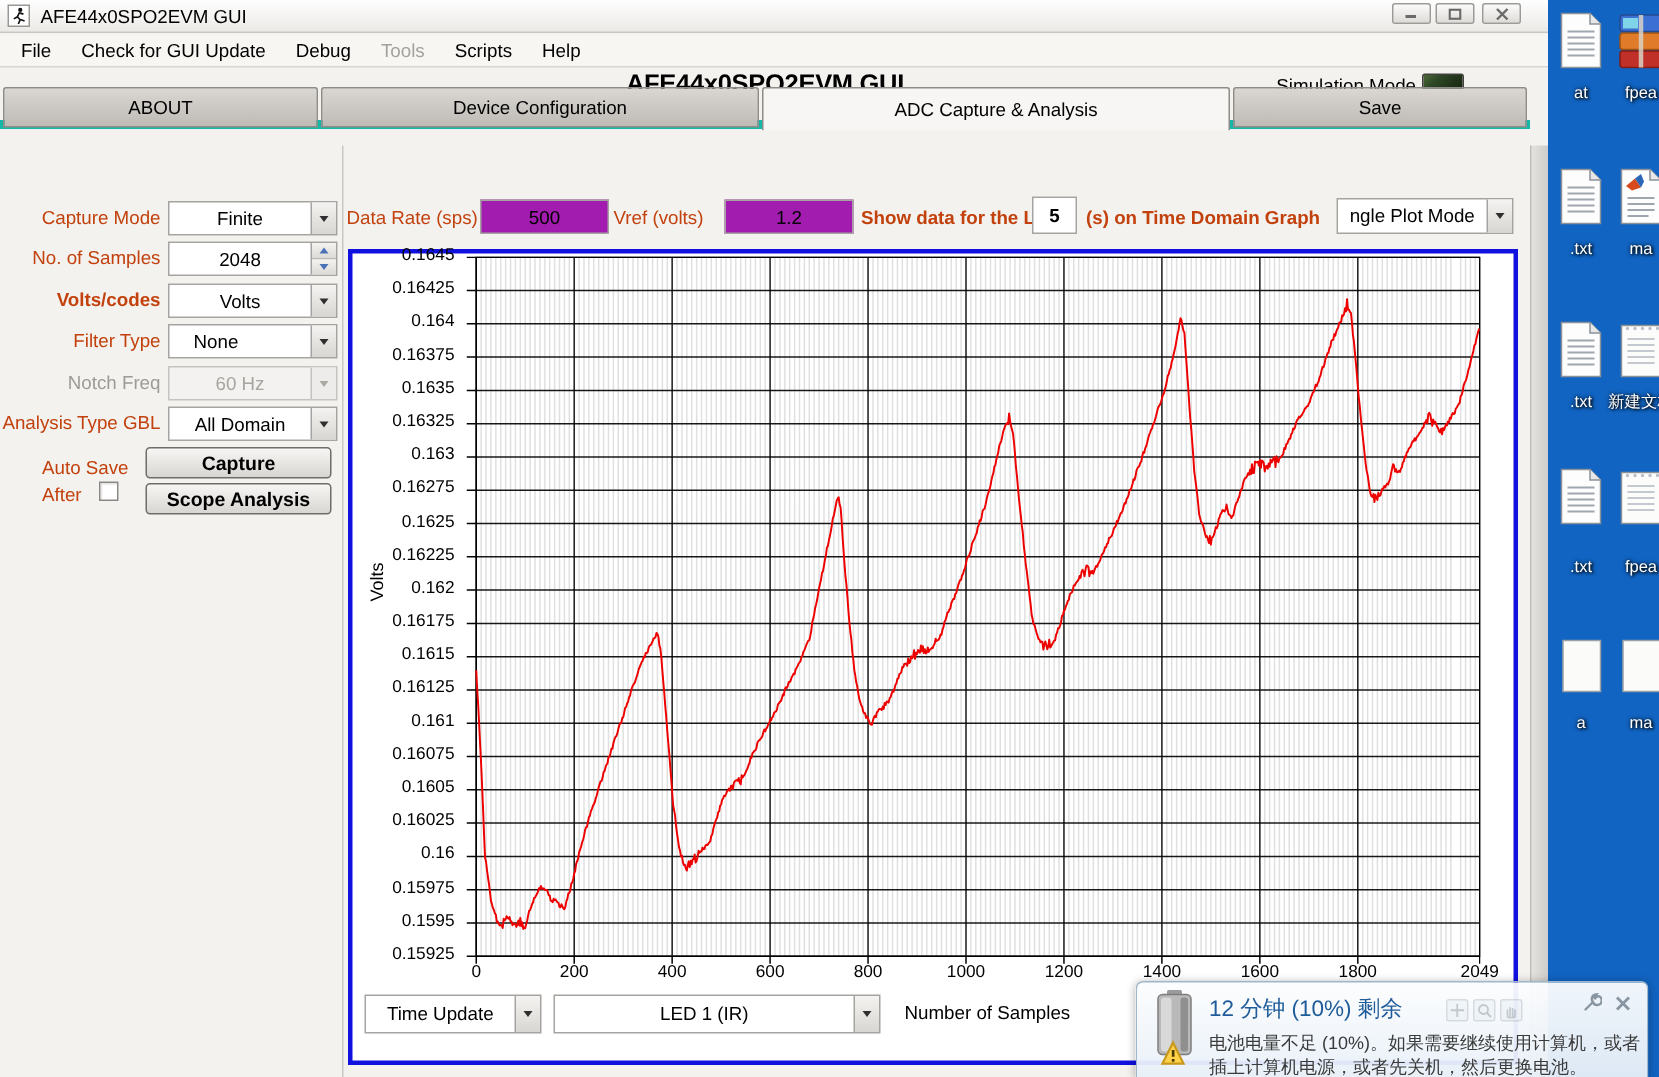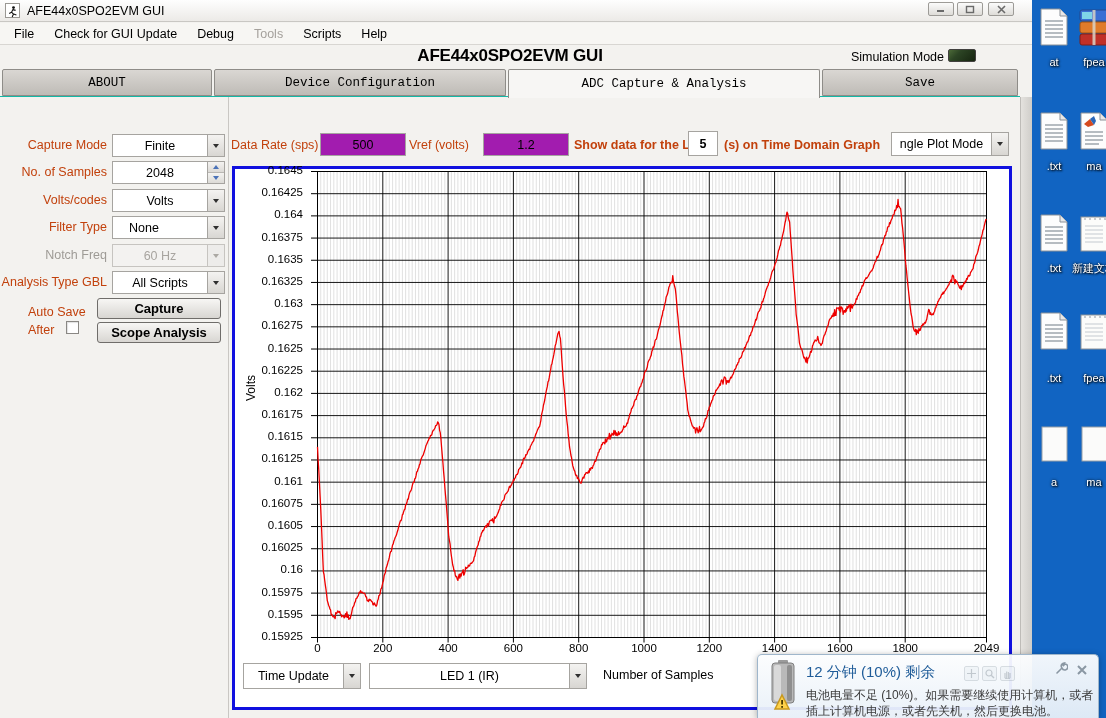--- a/index.html
+++ b/index.html
@@ -23,21 +23,21 @@
   .menu-item.disabled { color:#A5A19C; }
 
   .app-header { position:absolute; top:46px; left:0; width:1020px; height:22px; }
   .app-header-title { position:absolute; left:0; right:0; text-align:center; top:0;
                       font-size:17px; font-weight:bold; color:#000; letter-spacing:-0.2px; }
   .sim-label { position:absolute; right:76px; top:4px; font-size:12.5px; }
   .sim-led { position:absolute; right:44px; top:3px; width:28px; height:13px; border-radius:2px;
              background:linear-gradient(135deg,#4C6A38 0%,#2C4424 35%,#15240F 100%);
              border:1px solid #41403E; }
 
-  .tabs { position:absolute; top:68px; left:0; width:1020px; height:29px; border-bottom:1px solid #14b8a6;font-family:Liberation Mono, monospace; }
+  .tabs { position:absolute; top:57px; left:0; width:1020px; height:29px; border-bottom:6px solid #14b8a6; }
   .tab { position:absolute; top:1px; height:27px; background:linear-gradient(#DAD7D3,#BEBBB6);
          border:1px solid #8E8C88; border-radius:2px 2px 0 0;
          display:flex; align-items:center; justify-content:center; font-size:12.5px; }
   .tab.active { background:#F7F6F4; height:29px; border-bottom:none; z-index:3; }
 
   .panel-divider { position:absolute; left:228px; top:97px; width:1px; height:621px; background:#C9C7C3; }
   .right-edge { position:absolute; top:97px; left:1020px; width:12px; height:621px;
                 background:linear-gradient(90deg,#E4E2DE,#CFCDC9); border-left:1px solid #BEBCB8; }
 
   
@@ -285,21 +285,21 @@
           <div class="dd-value">2048</div>
           <div class="spin-btns">
             <div>
               <div class="tri-up"></div>
             </div>
             <div>
               <div class="tri-dn"></div>
             </div>
           </div>
         </div>
-        <div class="ctl-label right" style="top: 193px;">Volts/codes</div>
+        <div class="ctl-label right" style="top: 193px; font-weight: bold;">Volts/codes</div>
         <div class="dd" style="left: 112px; top: 189px; width: 113px; height: 23px;">
           <div class="dd-value">Volts</div>
           <div class="dd-btn">
             <div class="dd-arrow"></div>
           </div>
         </div>
         <div class="ctl-label right" style="top: 220px;">Filter Type</div>
         <div class="dd" style="left: 112px; top: 216px; width: 113px; height: 23px; gap: 32px;">
           <div class="dd-value">None</div>
           <div class="dd-btn">
@@ -308,21 +308,21 @@
         </div>
         <div class="ctl-label right disabled" style="top: 248px;">Notch Freq</div>
         <div class="dd disabled" style="left: 112px; top: 244px; width: 113px; height: 23px;">
           <div class="dd-value">60 Hz</div>
           <div class="dd-btn">
             <div class="dd-arrow"></div>
           </div>
         </div>
         <div class="ctl-label right" style="top: 275px;">Analysis Type GBL</div>
         <div class="dd" style="left: 112px; top: 271px; width: 113px; height: 23px;">
-          <div class="dd-value">All Scripts</div>
+          <div class="dd-value">All Domain</div>
           <div class="dd-btn">
             <div class="dd-arrow"></div>
           </div>
         </div>
       </div>
 
     <div id="top-controls">
       <div class="ctl-label" style="left:231px;top:138px">Data Rate (sps)</div>
       <div class="ind-box" style="left:320px;top:133px;width:86px">500</div>
       <div class="ctl-label" style="left:409px;top:138px">Vref (volts)</div>

